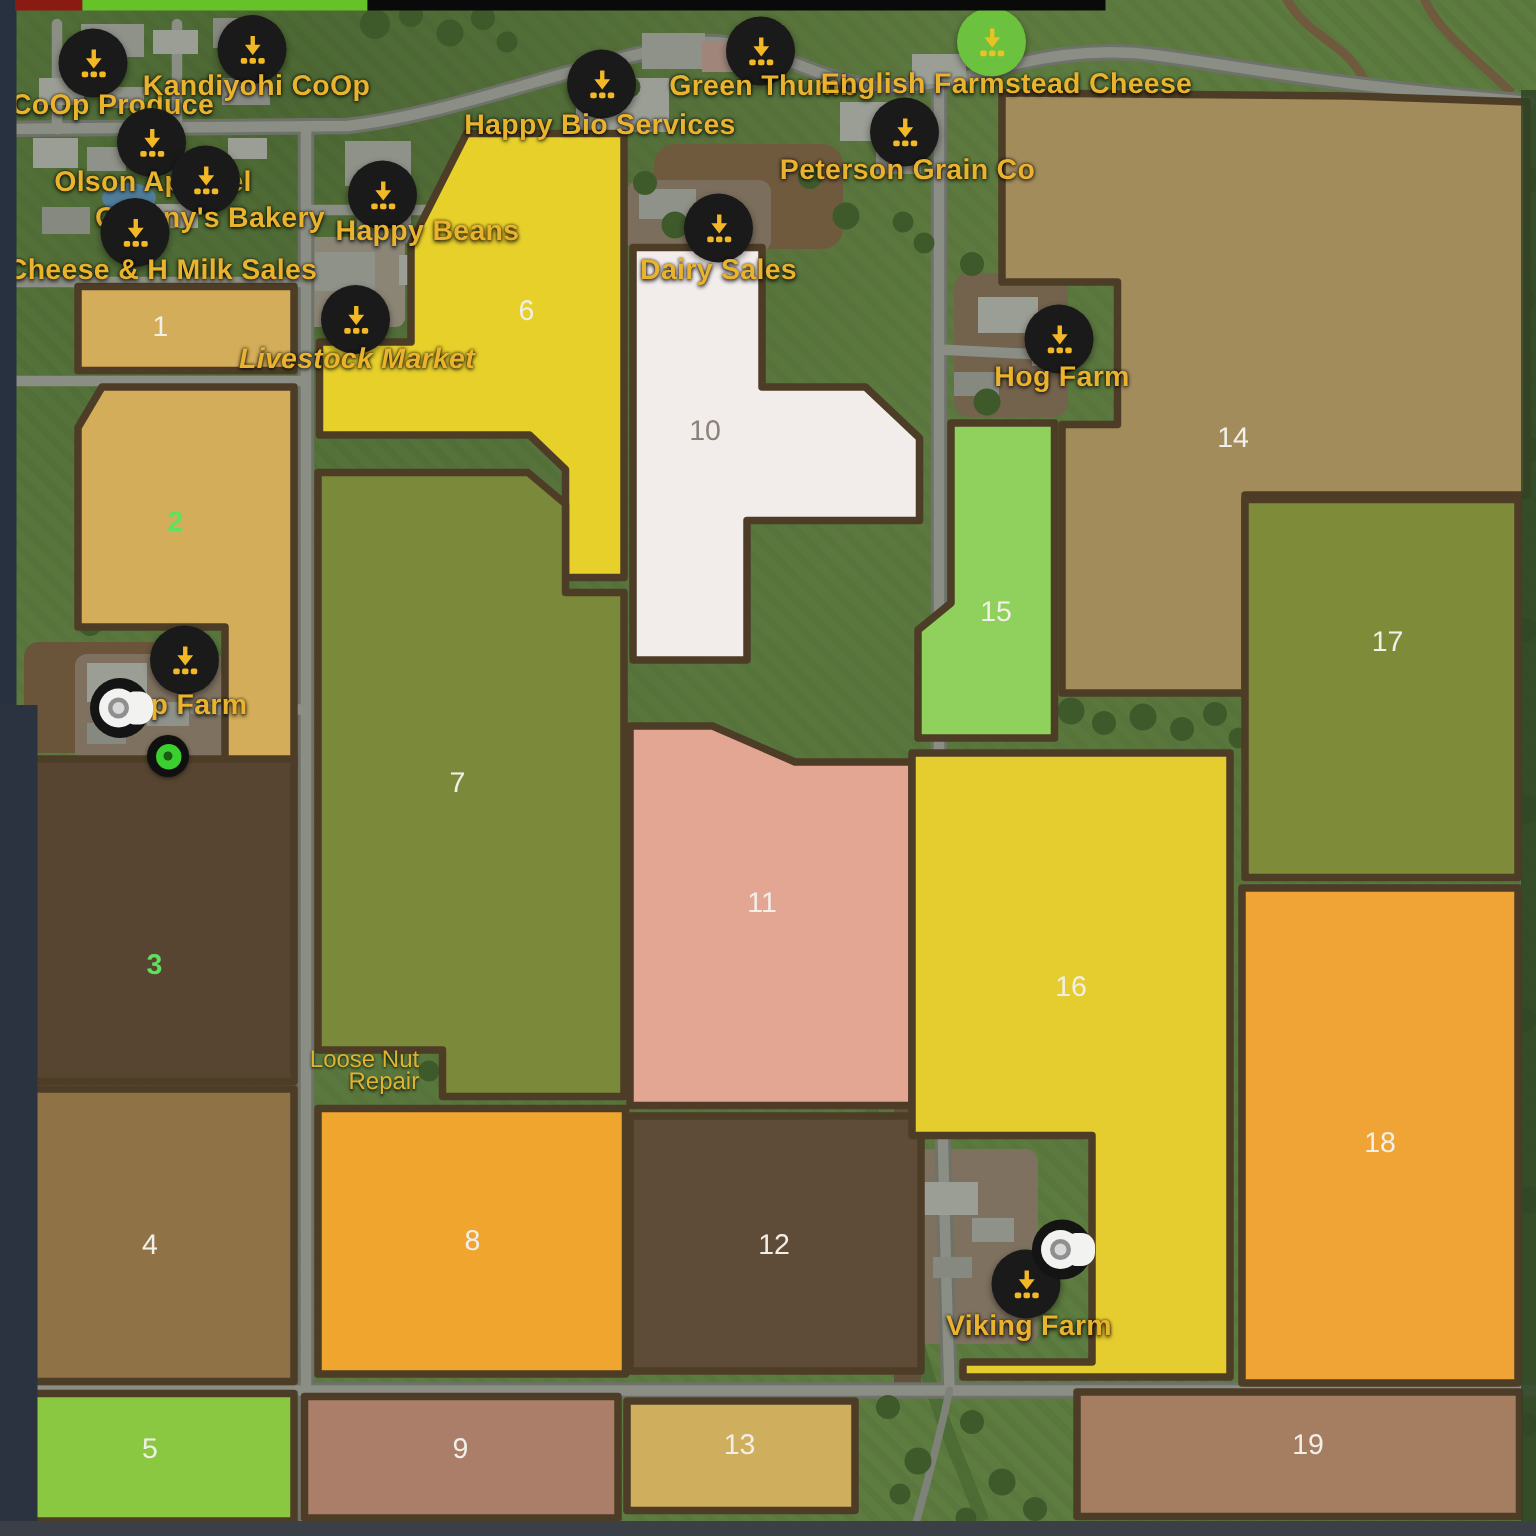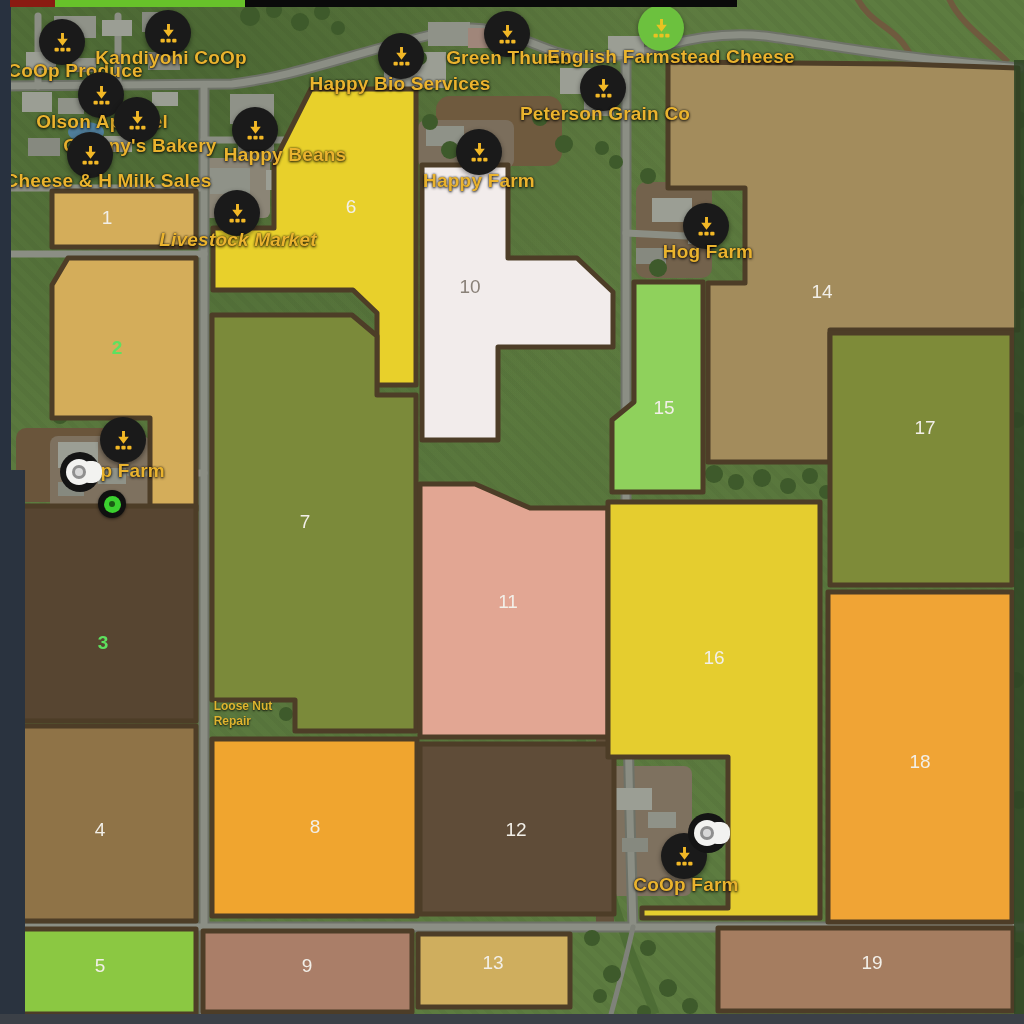--- a/index.html
+++ b/index.html
@@ -10,21 +10,21 @@
            radial-gradient(circle at 18% 6%, rgba(35,55,22,.30), transparent 38%),
            radial-gradient(circle at 52% 10%, rgba(95,115,62,.28), transparent 30%),
            radial-gradient(circle at 88% 45%, rgba(72,96,46,.25), transparent 42%),
            radial-gradient(circle at 40% 60%, rgba(60,82,38,.22), transparent 40%),
            repeating-linear-gradient(45deg, rgba(0,0,0,.035) 0 5px, transparent 5px 11px);}
   svg.layer{position:absolute;left:0;top:0;}
   .sell-label{position:absolute;transform:translate(-50%,-50%);color:#eab32e;
       font-size:19px;font-weight:700;white-space:nowrap;letter-spacing:.2px;
       text-shadow:0 1px 3px rgba(0,0,0,.9),0 0 2px rgba(0,0,0,.7);}
   .small-label{position:absolute;transform:translate(-50%,-50%);color:#dfb42f;
-      font-size:12px;font-weight:700;text-align:left;line-height:15px;white-space:nowrap;
+      font-size:16px;font-weight:400;text-align:right;line-height:15px;white-space:nowrap;
       text-shadow:0 1px 2px rgba(0,0,0,.9);}
   .marker{position:absolute;width:46px;height:46px;border-radius:50%;
       transform:translate(-50%,-50%);display:flex;align-items:center;justify-content:center;
       box-shadow:0 2px 5px rgba(0,0,0,.45);}
   .marker svg{width:27px;height:27px;}
   .vehicle{position:absolute;width:44px;height:40px;transform:translate(-50%,-50%);}
   .vehicle .disc{position:absolute;left:0;top:0;width:40px;height:40px;border-radius:50%;background:#141414;}
   .vehicle .body{position:absolute;left:25px;top:9px;width:17px;height:22px;background:#f2f2f0;border-radius:4px 9px 9px 4px;}
   .vehicle .cab{position:absolute;left:6px;top:7px;width:26px;height:26px;border-radius:50%;background:#f2f2f0;}
   .vehicle .swirl{position:absolute;left:12px;top:13px;width:14px;height:14px;border-radius:50%;
@@ -330,21 +330,21 @@
       <div class="marker" style="left: 479px; top: 152px; background: rgb(26, 26, 26);">
         <svg viewBox="0 0 24 24">
   <g fill="#f2b826">
             <path d="M10.7 3.5h2.6v5.2h3.4L12 14.8 7.3 8.7h3.4z"></path>
   <rect x="4.9" y="16.6" width="3.8" height="3.4" rx="1"></rect>
   <rect x="10.1" y="16.6" width="3.8" height="3.4" rx="1"></rect>
   <rect x="15.3" y="16.6" width="3.8" height="3.4" rx="1"></rect>
           </g>
         </svg>
       </div>
-      <div class="sell-label" style="left: 479px; top: 181px;">Happy Farm</div>
+      <div class="sell-label" style="left: 479px; top: 181px;">Dairy Sales</div>
       <div class="marker" style="left: 706px; top: 226px; background: rgb(26, 26, 26);">
         <svg viewBox="0 0 24 24">
   <g fill="#f2b826">
             <path d="M10.7 3.5h2.6v5.2h3.4L12 14.8 7.3 8.7h3.4z"></path>
   <rect x="4.9" y="16.6" width="3.8" height="3.4" rx="1"></rect>
   <rect x="10.1" y="16.6" width="3.8" height="3.4" rx="1"></rect>
   <rect x="15.3" y="16.6" width="3.8" height="3.4" rx="1"></rect>
           </g>
         </svg>
       </div>
@@ -363,21 +363,21 @@
       <div class="marker" style="left: 684px; top: 856px; background: rgb(26, 26, 26);">
         <svg viewBox="0 0 24 24">
   <g fill="#f2b826">
             <path d="M10.7 3.5h2.6v5.2h3.4L12 14.8 7.3 8.7h3.4z"></path>
   <rect x="4.9" y="16.6" width="3.8" height="3.4" rx="1"></rect>
   <rect x="10.1" y="16.6" width="3.8" height="3.4" rx="1"></rect>
   <rect x="15.3" y="16.6" width="3.8" height="3.4" rx="1"></rect>
           </g>
         </svg>
       </div>
-      <div class="sell-label" style="left: 686px; top: 885px;">CoOp Farm</div>
+      <div class="sell-label" style="left: 686px; top: 885px;">Viking Farm</div>
       <div class="small-label" style="left: 243px; top: 714px;">
         <div>Loose Nut</div>
         <div>Repair</div>
       </div>
       <div class="vehicle" style="left: 82px; top: 472px;">
         <span class="disc"></span>
         <span class="body"></span>
         <span class="cab"></span>
         <span class="swirl"></span>
       </div>

